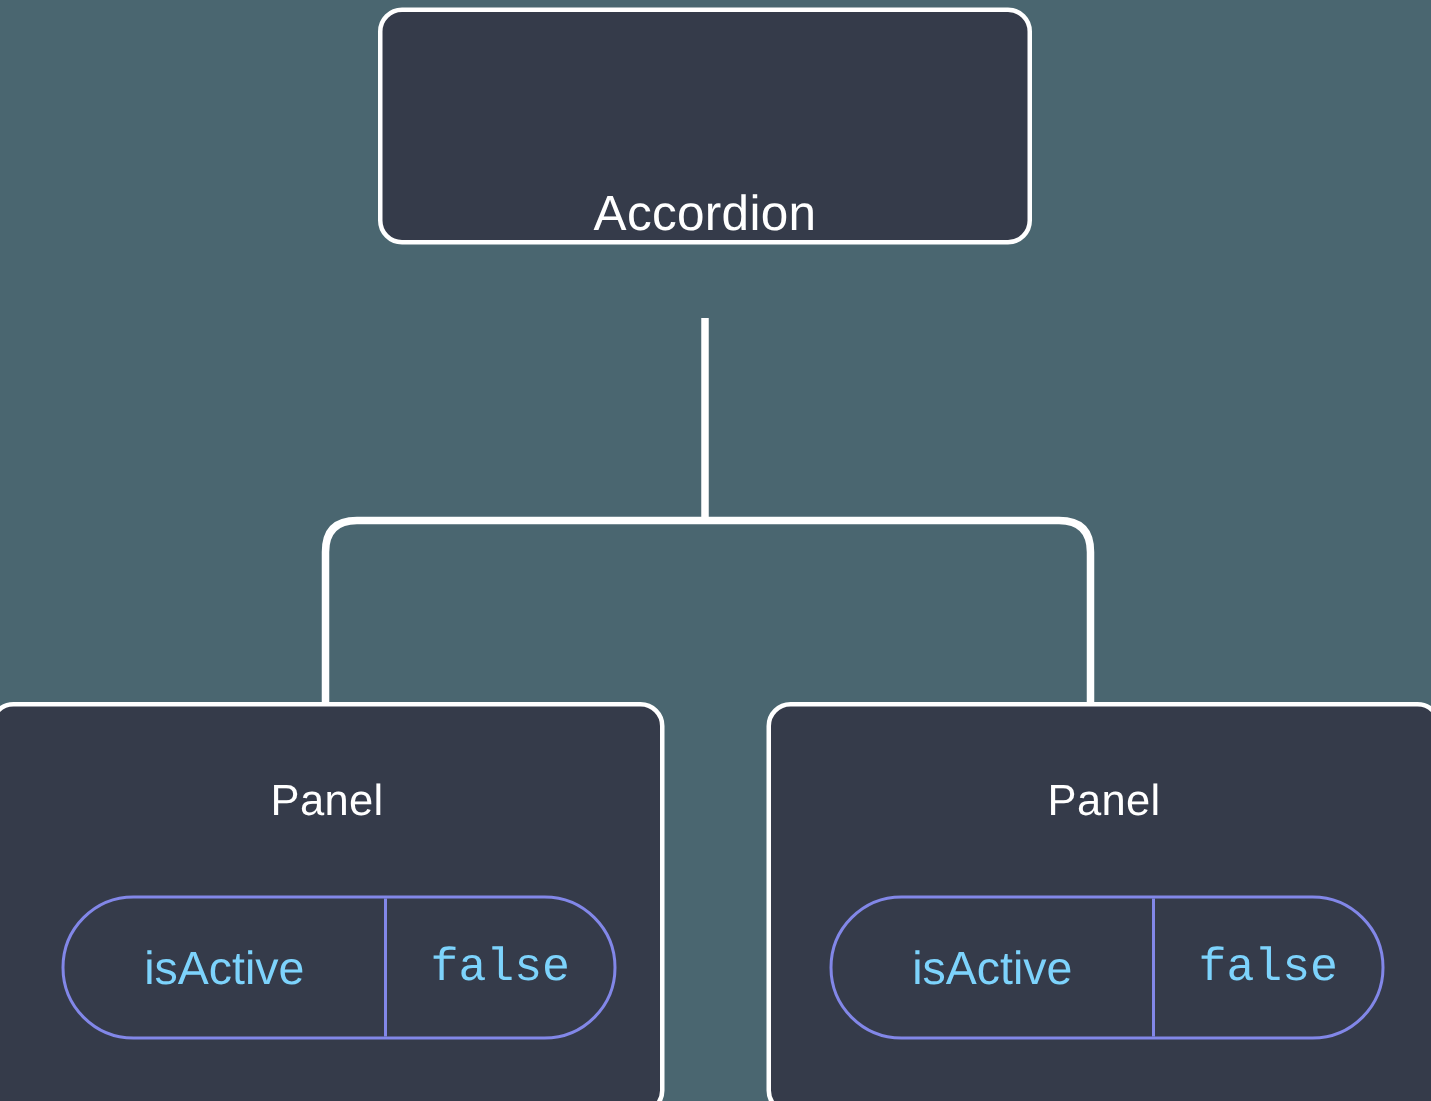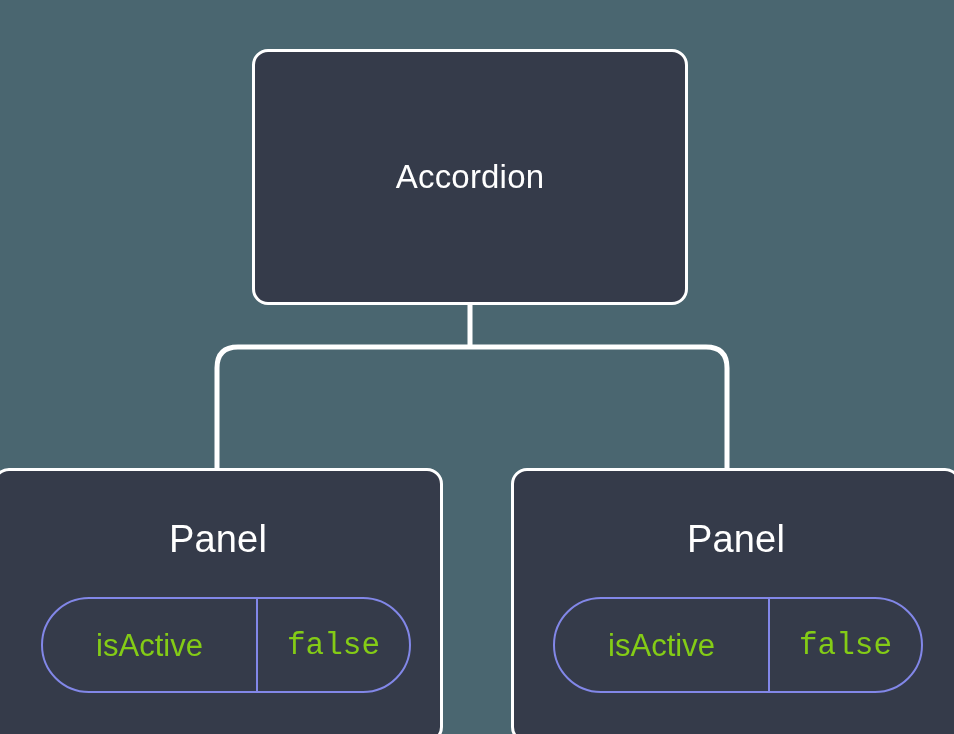--- a/index.html
+++ b/index.html
@@ -38,42 +38,41 @@
     border-radius: 16px;
     display: flex;
     flex-direction: column;
     align-items: center;
   }
 
   .node-accordion {
     left: 252px;
     top: 5px;
     width: 436px;
-    height: 256px;
-    justify-content: center;
-    margin-top: 44px;
+    height: 158px;
+    justify-content: flex-end;
   }
 
   .node-title {
     color: #ffffff;
     font-size: 33px;
     font-weight: 400;
     letter-spacing: 0.2px;
     line-height: 1.1;
     white-space: nowrap;
   }
 
   .node-panel {
     width: 450px;
     top: 468px;
     height: 275px;
     padding-top: 48px;
   }
   .node-panel .node-title {
-    font-size: 38px;
+    font-size: 29px;
   }
   .node-panel-left {
     left: -7px;
   }
   .node-panel-right {
     left: 511px;
   }
 
   
   .state-pill {
@@ -92,21 +91,21 @@
     width: 370px;
   }
   .pill-right {
     left: 39px;
     width: 370px;
   }
   .pill-cell {
     display: flex;
     align-items: center;
     justify-content: center;
-    color: #84cc16;
+    color: #7dd3fc;
     font-size: 31px;
     line-height: 1;
     white-space: nowrap;
   }
   .pill-key {
     width: 213px;
     border-right: 2px solid #8287e8;
   }
   .pill-value {
     flex: 1;

